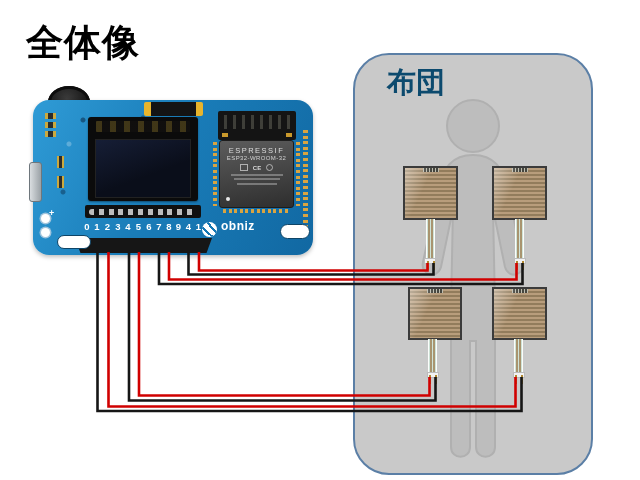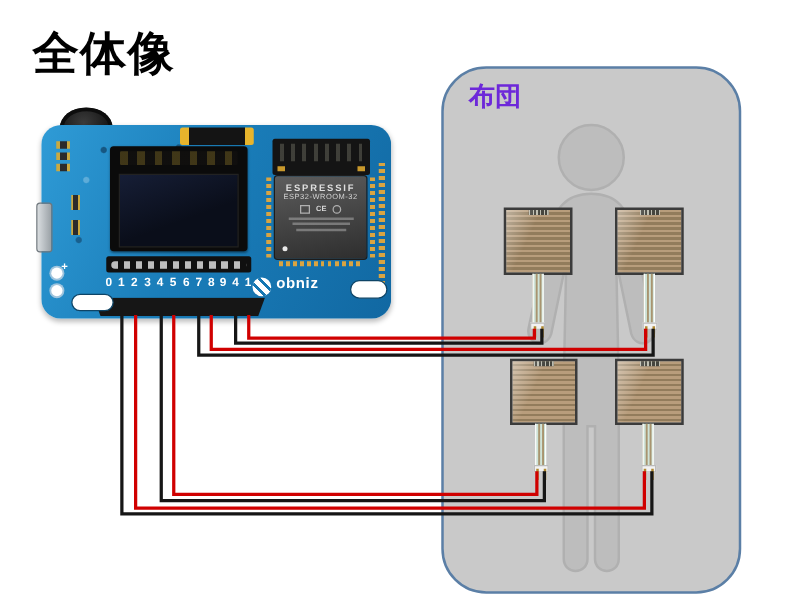--- a/index.html
+++ b/index.html
@@ -6,21 +6,21 @@
   body{font-family:"Liberation Sans","DejaVu Sans",sans-serif;}
   #stage{position:relative;width:640px;height:480px;background:#fff;overflow:hidden;}
   .abs{position:absolute;}
 
   
   #title{left:26px;top:18px;font-size:37px;font-weight:800;color:#000;letter-spacing:1px;}
 
   
   #futon{left:353px;top:53px;width:240px;height:422px;background:#c9c9c9;
          border:2px solid #5b7fa6;border-radius:36px;box-sizing:border-box;}
-  #futon-label{left:20px;top:8px;font-size:21px;font-weight:800;color:#6d28d9;}
+  #futon-label{left:32px;top:8px;font-size:29px;font-weight:800;color:#0c4a6e;}
   #silhouette{left:0;top:0;width:236px;height:418px;}
 
   
   #knob{left:48px;top:86px;width:42px;height:32px;border-radius:50%;
         background:radial-gradient(circle at 45% 40%,#3c3c3c 0%,#161616 70%);
         box-shadow:inset 0 0 0 3px #0d0d0d;z-index:1;}
   #board{left:33px;top:100px;width:280px;height:155px;border-radius:16px;z-index:2;
          background:
            radial-gradient(circle at 50px 20px, rgba(8,40,70,.55) 0 2px, transparent 3px),
            radial-gradient(circle at 110px 18px, rgba(8,40,70,.5) 0 2px, transparent 3px),
@@ -42,21 +42,21 @@
   #pad-row-dots{left:4px;top:3.5px;width:108px;height:6px;border-radius:3px;
          background:repeating-linear-gradient(90deg,#bdbdbd 0 5px,#101010 5px 9.8px);}
   
   #esp-antenna{left:185px;top:11px;width:78px;height:29px;background:#141414;border-radius:2px;}
   #esp-antenna-pattern{left:6px;top:4px;width:66px;height:14px;opacity:.75;
          background:repeating-linear-gradient(90deg,#4d4d45 0 3px,transparent 3px 9px);}
   .ant-pad{bottom:3px;width:6px;height:4px;background:#c9992c;}
   #esp-shield{left:186px;top:40px;width:75px;height:68px;border-radius:3px;border:1px solid #1c1c1c;
          background:linear-gradient(170deg,#5c5c5c 0%,#2e2e2e 100%);box-sizing:border-box;
          text-align:center;color:#dedede;}
-  #esp-brand{margin-top:5px;font-size:7.5px;font-weight:700;letter-spacing:1.5px;}
+  #esp-brand{margin-top:5px;font-size:7.5px;font-weight:400;letter-spacing:1.5px;}
   #esp-model{font-size:6px;letter-spacing:.4px;color:#d2d2d2;}
   #esp-marks{display:flex;justify-content:center;align-items:center;gap:5px;margin-top:3px;}
   .mark-glyph{width:6px;height:5px;border:1px solid #c9c9c9;opacity:.8;}
   .mark-circle{border-radius:50%;width:5px;height:5px;}
   #esp-ce{font-size:6px;font-weight:700;color:#d8d8d8;}
   .tiny-bar{height:2px;background:#aaa;opacity:.55;margin:2.5px auto 0 auto;}
   #esp-dot{left:6px;bottom:6px;width:4px;height:4px;border-radius:50%;background:#e9e9e9;}
   .castell-v{width:4px;background:repeating-linear-gradient(180deg,#d9a441 0 3px,transparent 3px 5.6px);}
   .castell-h{height:4px;background:repeating-linear-gradient(90deg,#d9a441 0 3px,transparent 3px 5.6px);}
   

